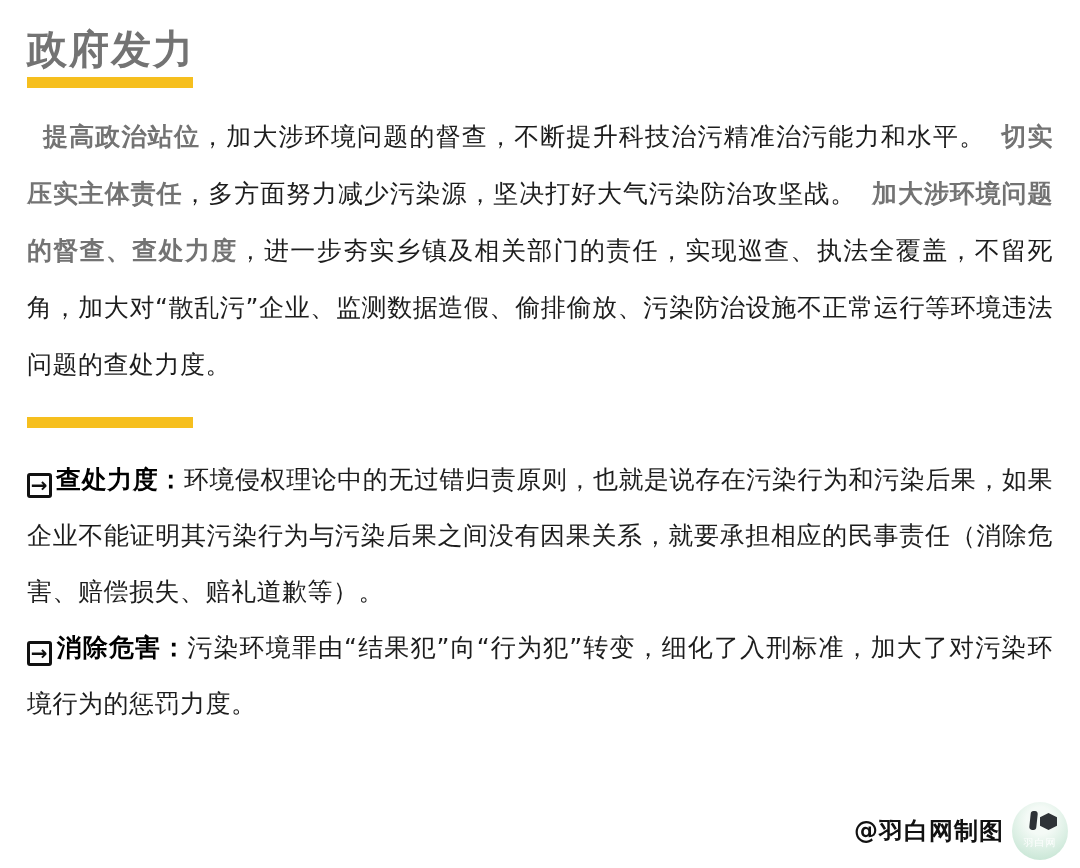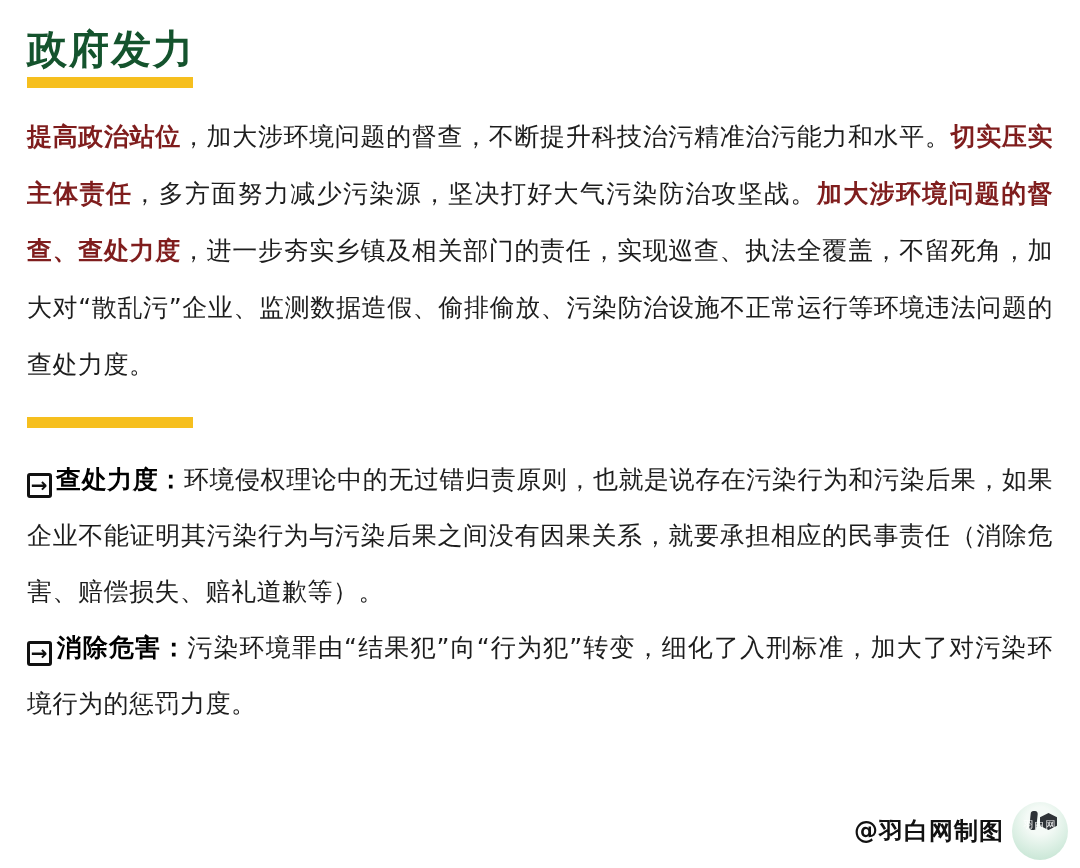--- a/index.html
+++ b/index.html
@@ -4,29 +4,29 @@
 <style>
   html,body{margin:0;padding:0;background:#ffffff;}
   .page{
     width:1080px;height:868px;box-sizing:border-box;
     background:#ffffff;position:relative;
     padding:24px 27px 0 27px;
     font-family:"DejaVu Sans","Liberation Sans",sans-serif;
     color:#1d1d1d;overflow:hidden;
   }
   .sec-title{
-    font-size:40px;font-weight:900;color:#14532d;
+    font-size:40px;font-weight:900;color:#737373;
     margin:0;line-height:1.25;letter-spacing:2px;
   }
   .underline{width:166px;height:11px;background:#F6BF1E;margin-top:3px;}
   .para{
     font-size:25px;line-height:57px;text-align:justify;
     margin:20px 0 0 0;color:#1d1d1d;letter-spacing:0.5px;
   }
-  .para b{font-weight:900;color:#7f1d1d;}
+  .para b{font-weight:900;color:#737373;margin-left:16px;}
   .sec2{margin-top:24px;}
   .bullets{
     margin-top:24px;font-size:25px;line-height:56px;
     text-align:justify;color:#1d1d1d;letter-spacing:0.5px;
   }
   .bullet{margin:0;}
   .arrowbox{
     display:inline-flex;align-items:center;justify-content:center;
     width:25px;height:25px;border:3px solid #111;border-radius:3px;
     font-size:20px;font-weight:700;line-height:1;color:#111;
@@ -45,21 +45,21 @@
   .logo-bar{
     position:absolute;left:18px;top:9px;width:7px;height:19px;
     background:#2e3337;border-radius:3px;transform:rotate(6deg);
   }
   .logo-hex{
     position:absolute;left:28px;top:11px;width:17px;height:17px;
     background:#2e3337;
     clip-path:polygon(50% 0%,100% 25%,100% 75%,50% 100%,0% 75%,0% 25%);
   }
   .logo-text{
-    position:absolute;left:0;bottom:28px;width:100%;text-align:center;
+    position:absolute;left:0;bottom:10px;width:100%;text-align:center;
     font-size:10px;color:rgba(255,255,255,0.92);letter-spacing:1px;
   }
 </style>
 </head>
 <body>
 
 <div class="page">
 
   <section>
     <h1 class="sec-title">政府发力</h1>

